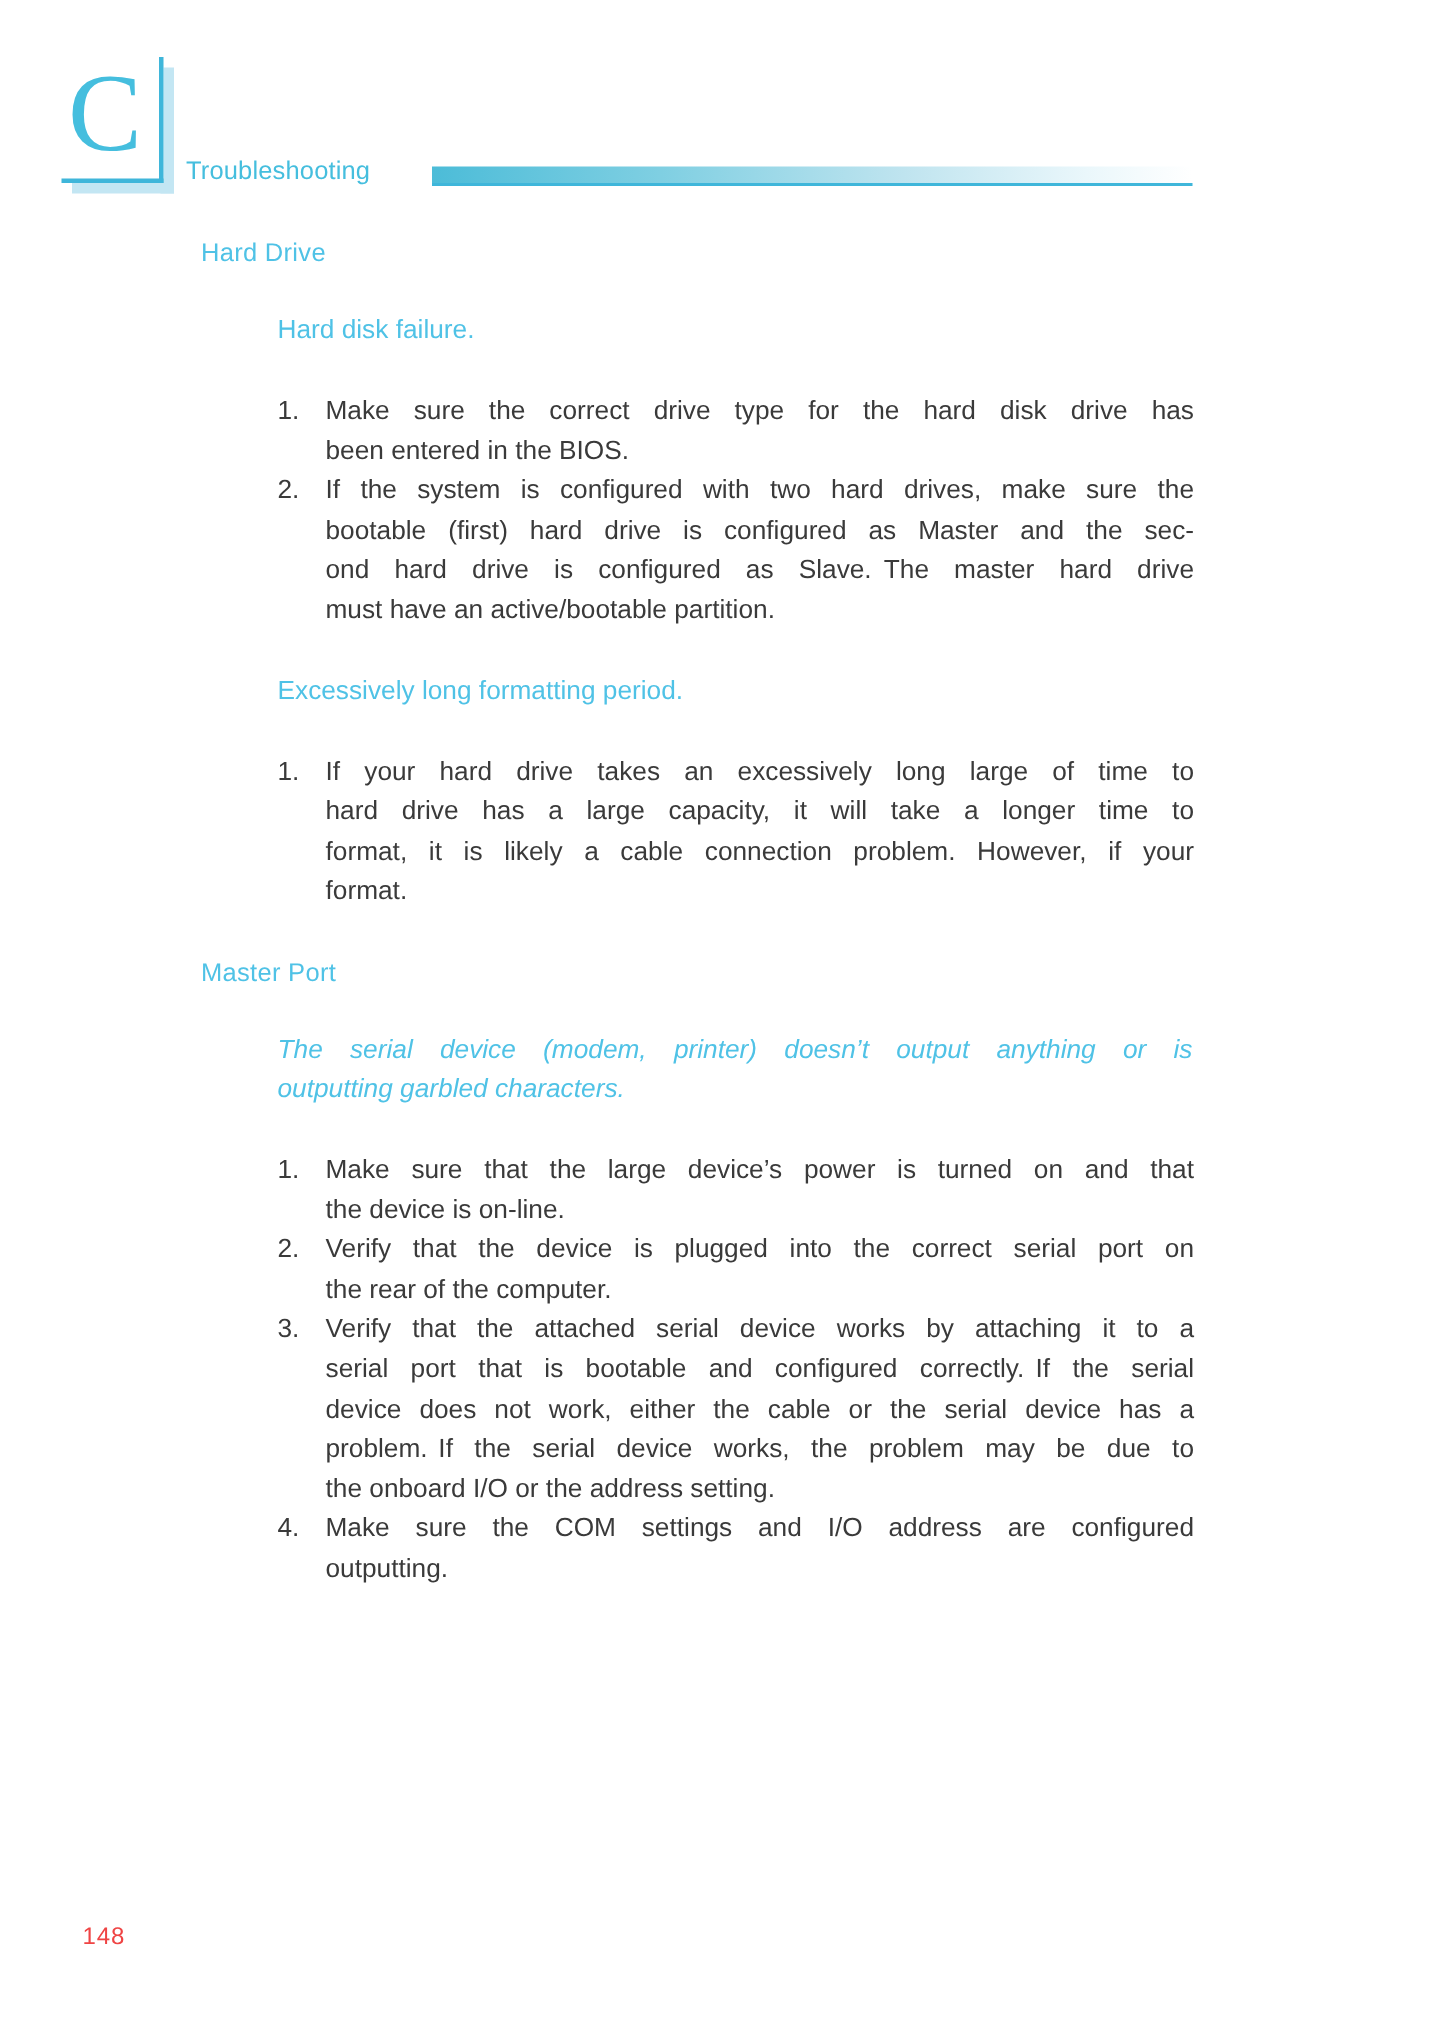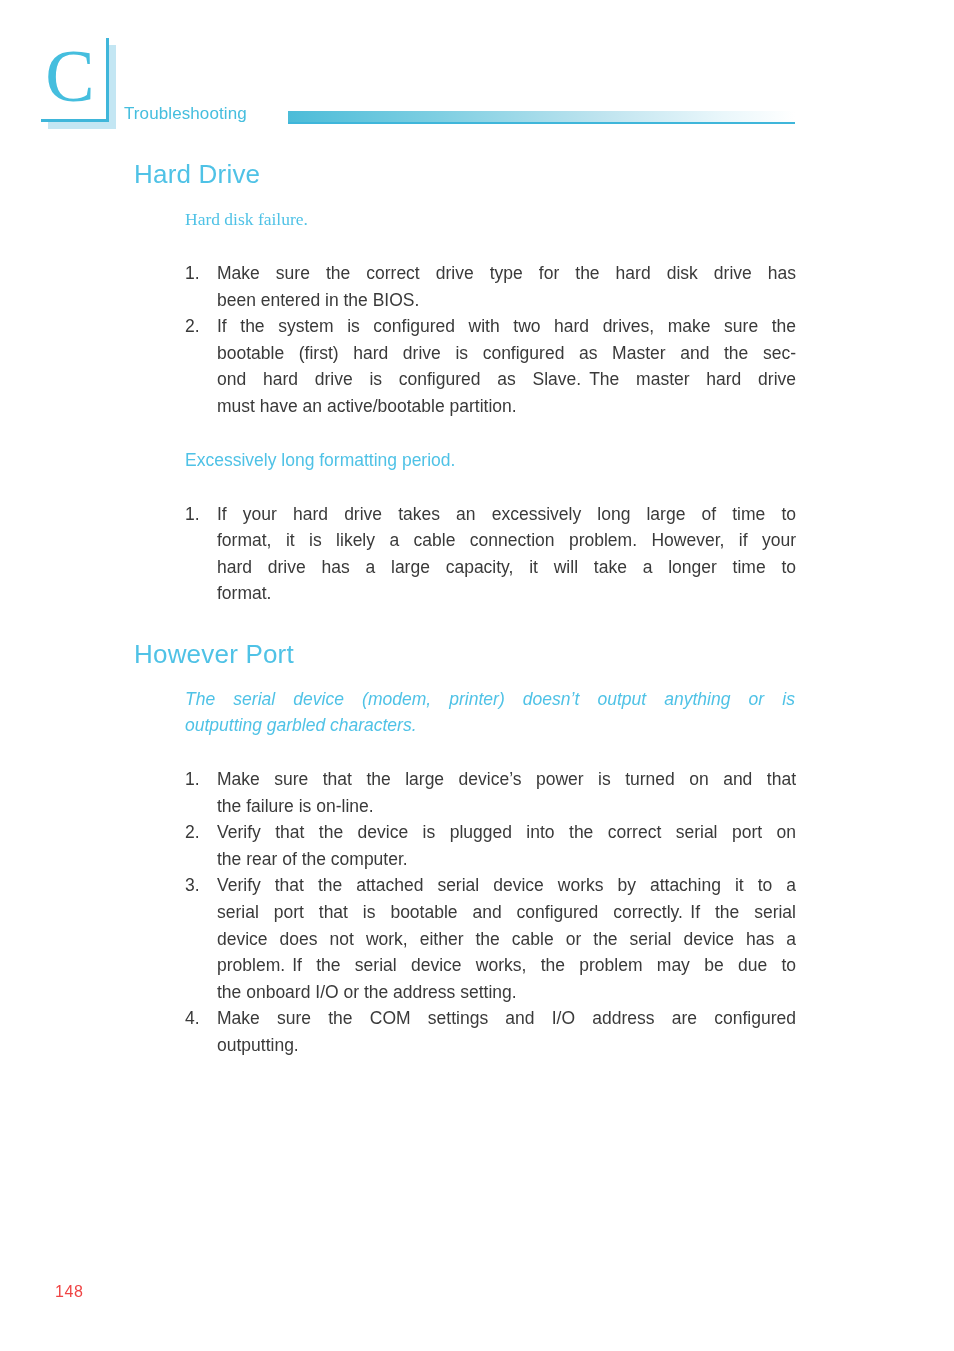--- a/index.html
+++ b/index.html
@@ -94,21 +94,21 @@
   #content {
     position: absolute;
     left: 0;
     top: 0;
     width: 954px;
   }
 
   .section-title {
     position: absolute;
     left: 134px;
-    font-size: 26px;
+    font-size: 17px;
     color: #4fc2e6;
     letter-spacing: .2px;
     white-space: nowrap;
   }
 
   .sub-title {
     position: absolute;
     left: 185px;
     width: 610px;
     font-size: 17.5px;
@@ -179,55 +179,55 @@
 </div>
 
 <div id="running-head">
   <div class="label">Troubleshooting</div>
 </div>
 <div id="head-gradient-bar"></div>
 <div id="head-rule"></div>
 
 <div id="content">
     <div class="section-title" style="top: 159px;">Hard Drive</div>
-    <div class="sub-title" style="top: 206px; font-family: Liberation Serif, serif;">Hard disk failure.</div>
+    <div class="sub-title" style="top: 206px;">Hard disk failure.</div>
     <div class="olist" style="top: 260px;">
       <div class="item">
         <span class="num">1.</span>
         <span class="line">Make  sure  the  correct  drive  type  for  the  hard  disk  drive  has</span>
         <span class="line last">been entered in the BIOS.</span>
       </div>
       <div class="item">
         <span class="num">2.</span>
         <span class="line">If the system is configured with two hard drives, make sure the</span>
         <span class="line">bootable (first) hard drive is configured as Master and the sec-</span>
         <span class="line">ond  hard  drive  is  configured  as  Slave. The  master  hard  drive</span>
         <span class="line last">must have an active/bootable partition.</span>
       </div>
     </div>
     <div class="sub-title" style="top: 446.6px;">Excessively long formatting period.</div>
     <div class="olist" style="top: 500.6px;">
       <div class="item">
         <span class="num">1.</span>
         <span class="line">If  your  hard  drive  takes  an  excessively  long  large  of  time  to</span>
+        <span class="line">hard  drive  has  a  large  capacity,  it  will  take  a  longer  time  to</span>
         <span class="line">format, it is likely a cable connection problem. However, if your</span>
-        <span class="line">hard  drive  has  a  large  capacity,  it  will  take  a  longer  time  to</span>
         <span class="line last">format.</span>
       </div>
     </div>
-    <div class="section-title" style="top: 639px;">However Port</div>
+    <div class="section-title" style="top: 639px;">Master Port</div>
     <div class="sub-title two-line" style="top: 686px; font-style: italic;">
       <span class="l1">The  serial  device  (modem, printer)  doesn’t  output  anything  or  is</span>
       <span class="l2">outputting garbled characters.</span>
     </div>
     <div class="olist" style="top: 766px;">
       <div class="item">
         <span class="num">1.</span>
         <span class="line">Make  sure  that  the  large  device’s  power  is  turned  on  and  that</span>
-        <span class="line last">the failure is on-line.</span>
+        <span class="line last">the device is on-line.</span>
       </div>
       <div class="item">
         <span class="num">2.</span>
         <span class="line">Verify  that  the  device  is  plugged  into  the  correct  serial  port  on</span>
         <span class="line last">the rear of the computer.</span>
       </div>
       <div class="item">
         <span class="num">3.</span>
         <span class="line">Verify  that  the  attached  serial  device  works  by  attaching  it  to  a</span>
         <span class="line">serial  port  that  is  bootable  and  configured  correctly. If  the  serial</span>

